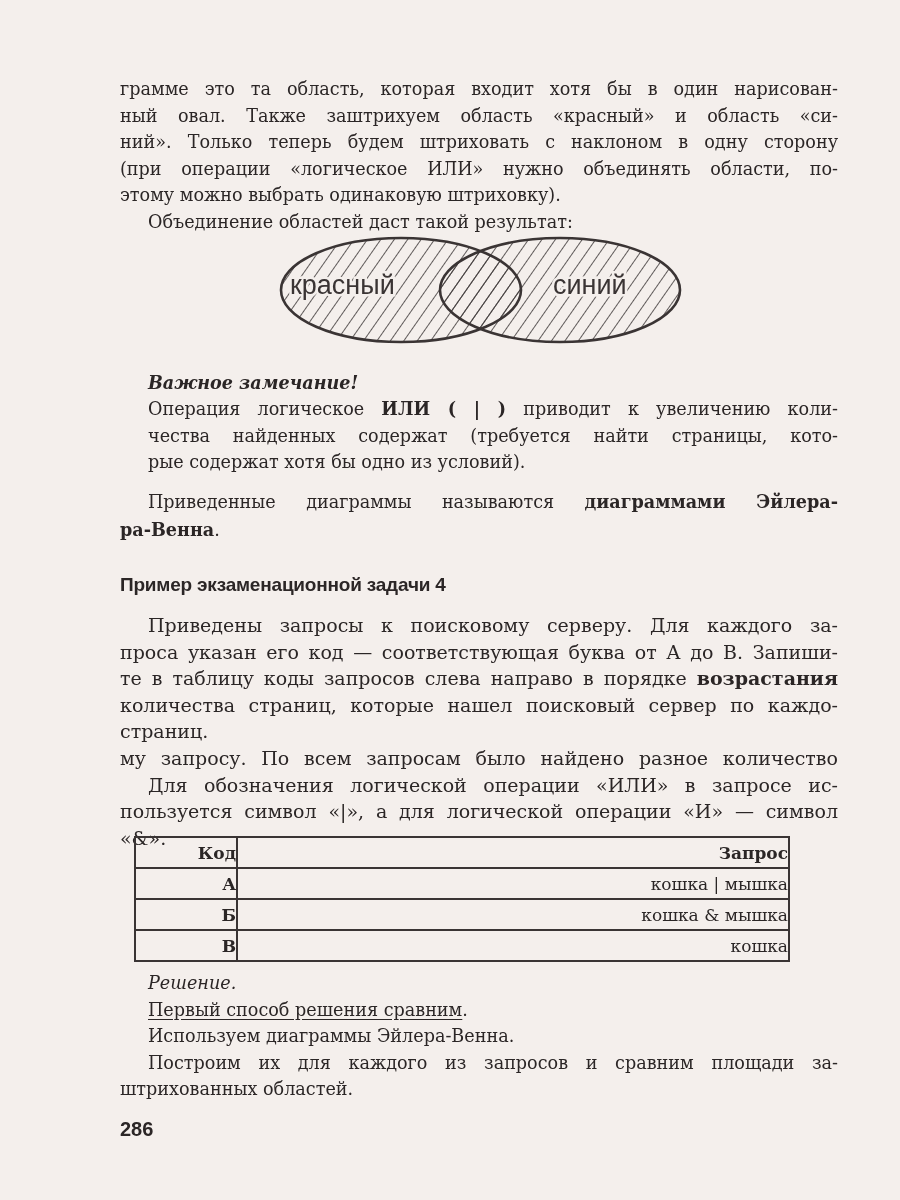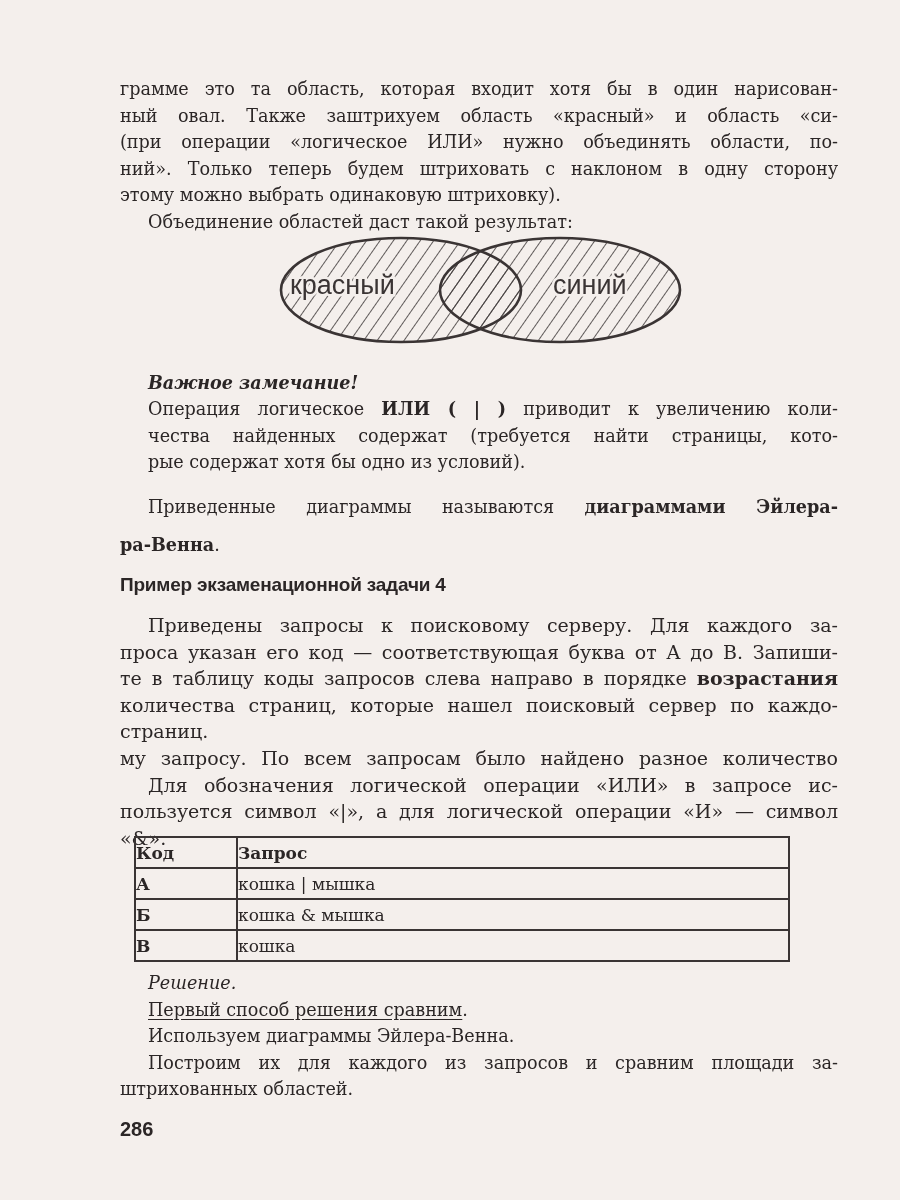--- a/index.html
+++ b/index.html
@@ -36,42 +36,42 @@
     .p2 { top: 480px; }
     .p3 { top: 604px; }
     .p4 { top: 962px; }
 
     table.codes {
       position: absolute; left: 134px; top: 828px;
       width: 656px; border-collapse: collapse;
       font-size: 17px;
     }
     table.codes td, table.codes th {
-      border: 2px solid #3a3434; height: 29px; padding: 0; text-align: left;
+      border: 2px solid #3a3434; height: 29px; padding: 0; text-align: right;
     }
     table.codes th { font-weight: bold; }
     table.codes td.code { width: 100px; font-weight: bold; }
 
     .page-number {
       position: absolute; left: 120px; top: 1110px;
       font-family: "Liberation Sans", "DejaVu Sans", sans-serif;
       font-weight: bold; font-size: 20px;
     }
   </style>
 </head>
 <body>
 
 <div class="page">
   <div class="shade-right"></div>
 
   <div class="block" style="top:68px; font-size:17.6px; line-height:26.6px;">
     <span class="line">грамме это та область, которая входит хотя бы в один нарисован-</span>
     <span class="line">ный овал. Также заштрихуем область «красный» и область «си-</span>
+    <span class="line">ний». Только теперь будем штриховать с наклоном в одну сторону</span>
     <span class="line">(при операции «логическое ИЛИ» нужно объединять области, по-</span>
-    <span class="line">ний». Только теперь будем штриховать с наклоном в одну сторону</span>
     <span class="line last">этому можно выбрать одинаковую штриховку).</span>
     <span class="line last indent">Объединение областей даст такой результат:</span>
   </div>
 
   <svg class="venn" width="420" height="130" viewBox="0 0 420 130">
     <defs>
       <pattern id="hatch" patternUnits="userSpaceOnUse" width="11" height="11" patternTransform="rotate(35)">
         <line x1="0" y1="0" x2="0" y2="11" stroke="#3a3434" stroke-width="1.6"></line>
       </pattern>
     </defs>
@@ -82,21 +82,21 @@
     <text x="275" y="62" font-family="Liberation Sans, DejaVu Sans, sans-serif" font-size="27" fill="#3a3434" stroke="#f4efec" stroke-width="5" paint-order="stroke">синий</text>
   </svg>
 
   <div class="block p1" style="line-height:26.4px; font-size:17.6px;">
     <span class="line last indent italic-bold">Важное замечание!</span>
     <span class="line indent"><span>Операция логическое </span><b>ИЛИ ( | )</b><span> приводит к увеличению коли-</span></span>
     <span class="line indent">чества найденных содержат (требуется найти страницы, кото-</span>
     <span class="line last indent">рые содержат хотя бы одно из условий).</span>
   </div>
 
-  <div class="block p2" style="line-height:37px; font-size:17.6px;">
+  <div class="block p2" style="line-height:27px; font-size:17.6px;">
     <span class="line indent"><span>Приведенные диаграммы называются </span><b>диаграммами Эйлера-</b></span>
     <span class="line last"><b>ра-Венна</b><span>.</span></span>
   </div>
 
   <div class="section-heading">Пример экзаменационной задачи 4</div>
 
   <div class="block p3" style="line-height:26.6px; font-size:19px;">
     <span class="line indent">Приведены запросы к поисковому серверу. Для каждого за-</span>
     <span class="line">проса указан его код — соответствующая буква от А до В. Запиши-</span>
     <span class="line"><span>те в таблицу коды запросов слева направо в порядке </span><b>возрастания</b></span>

